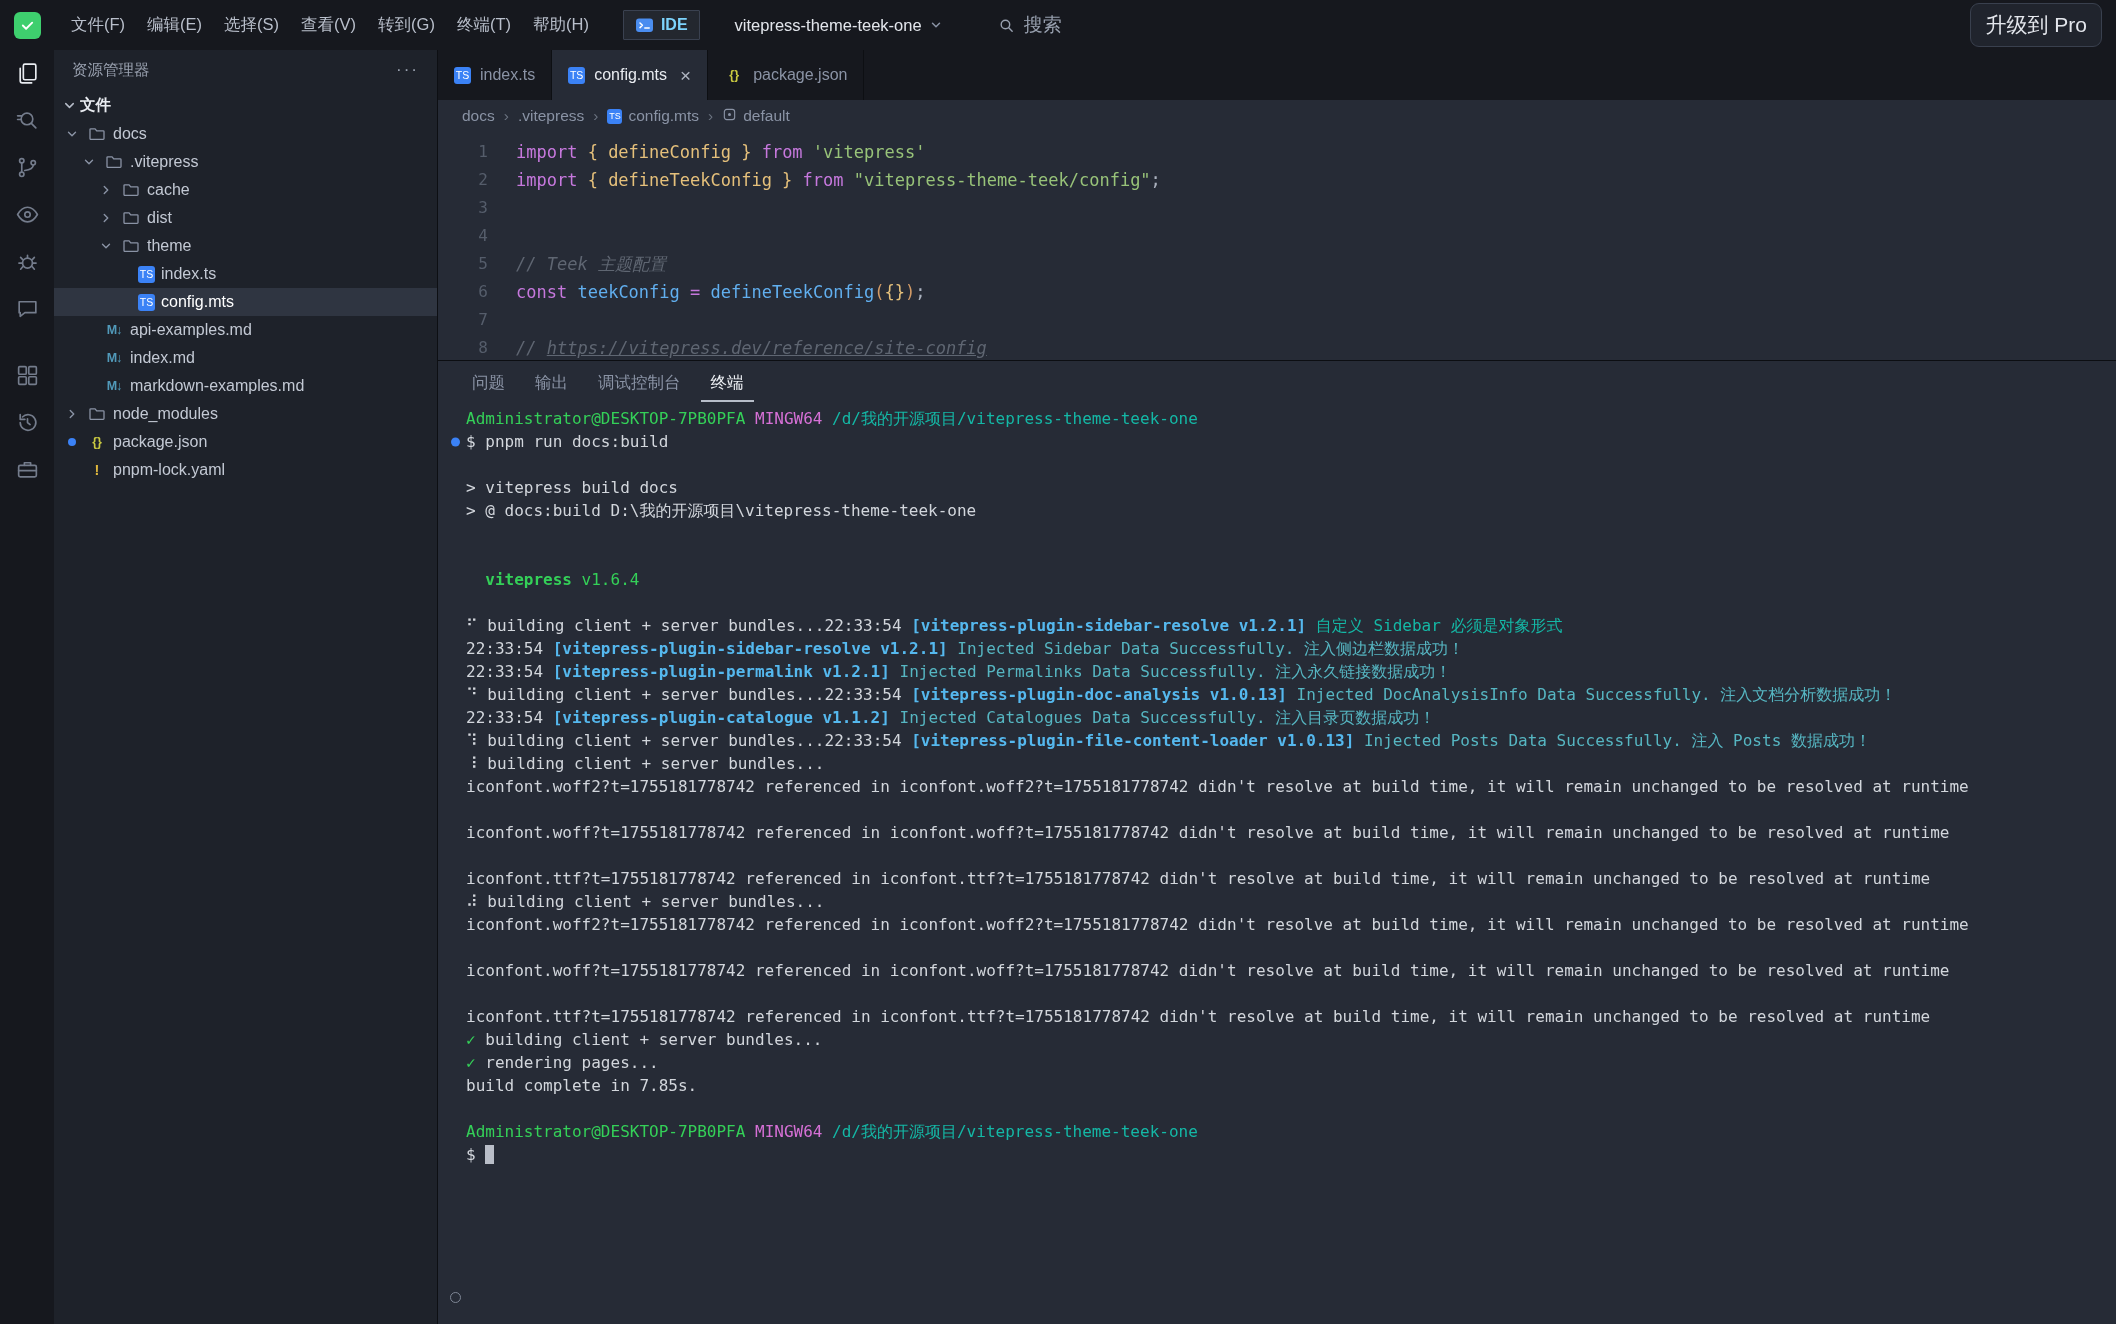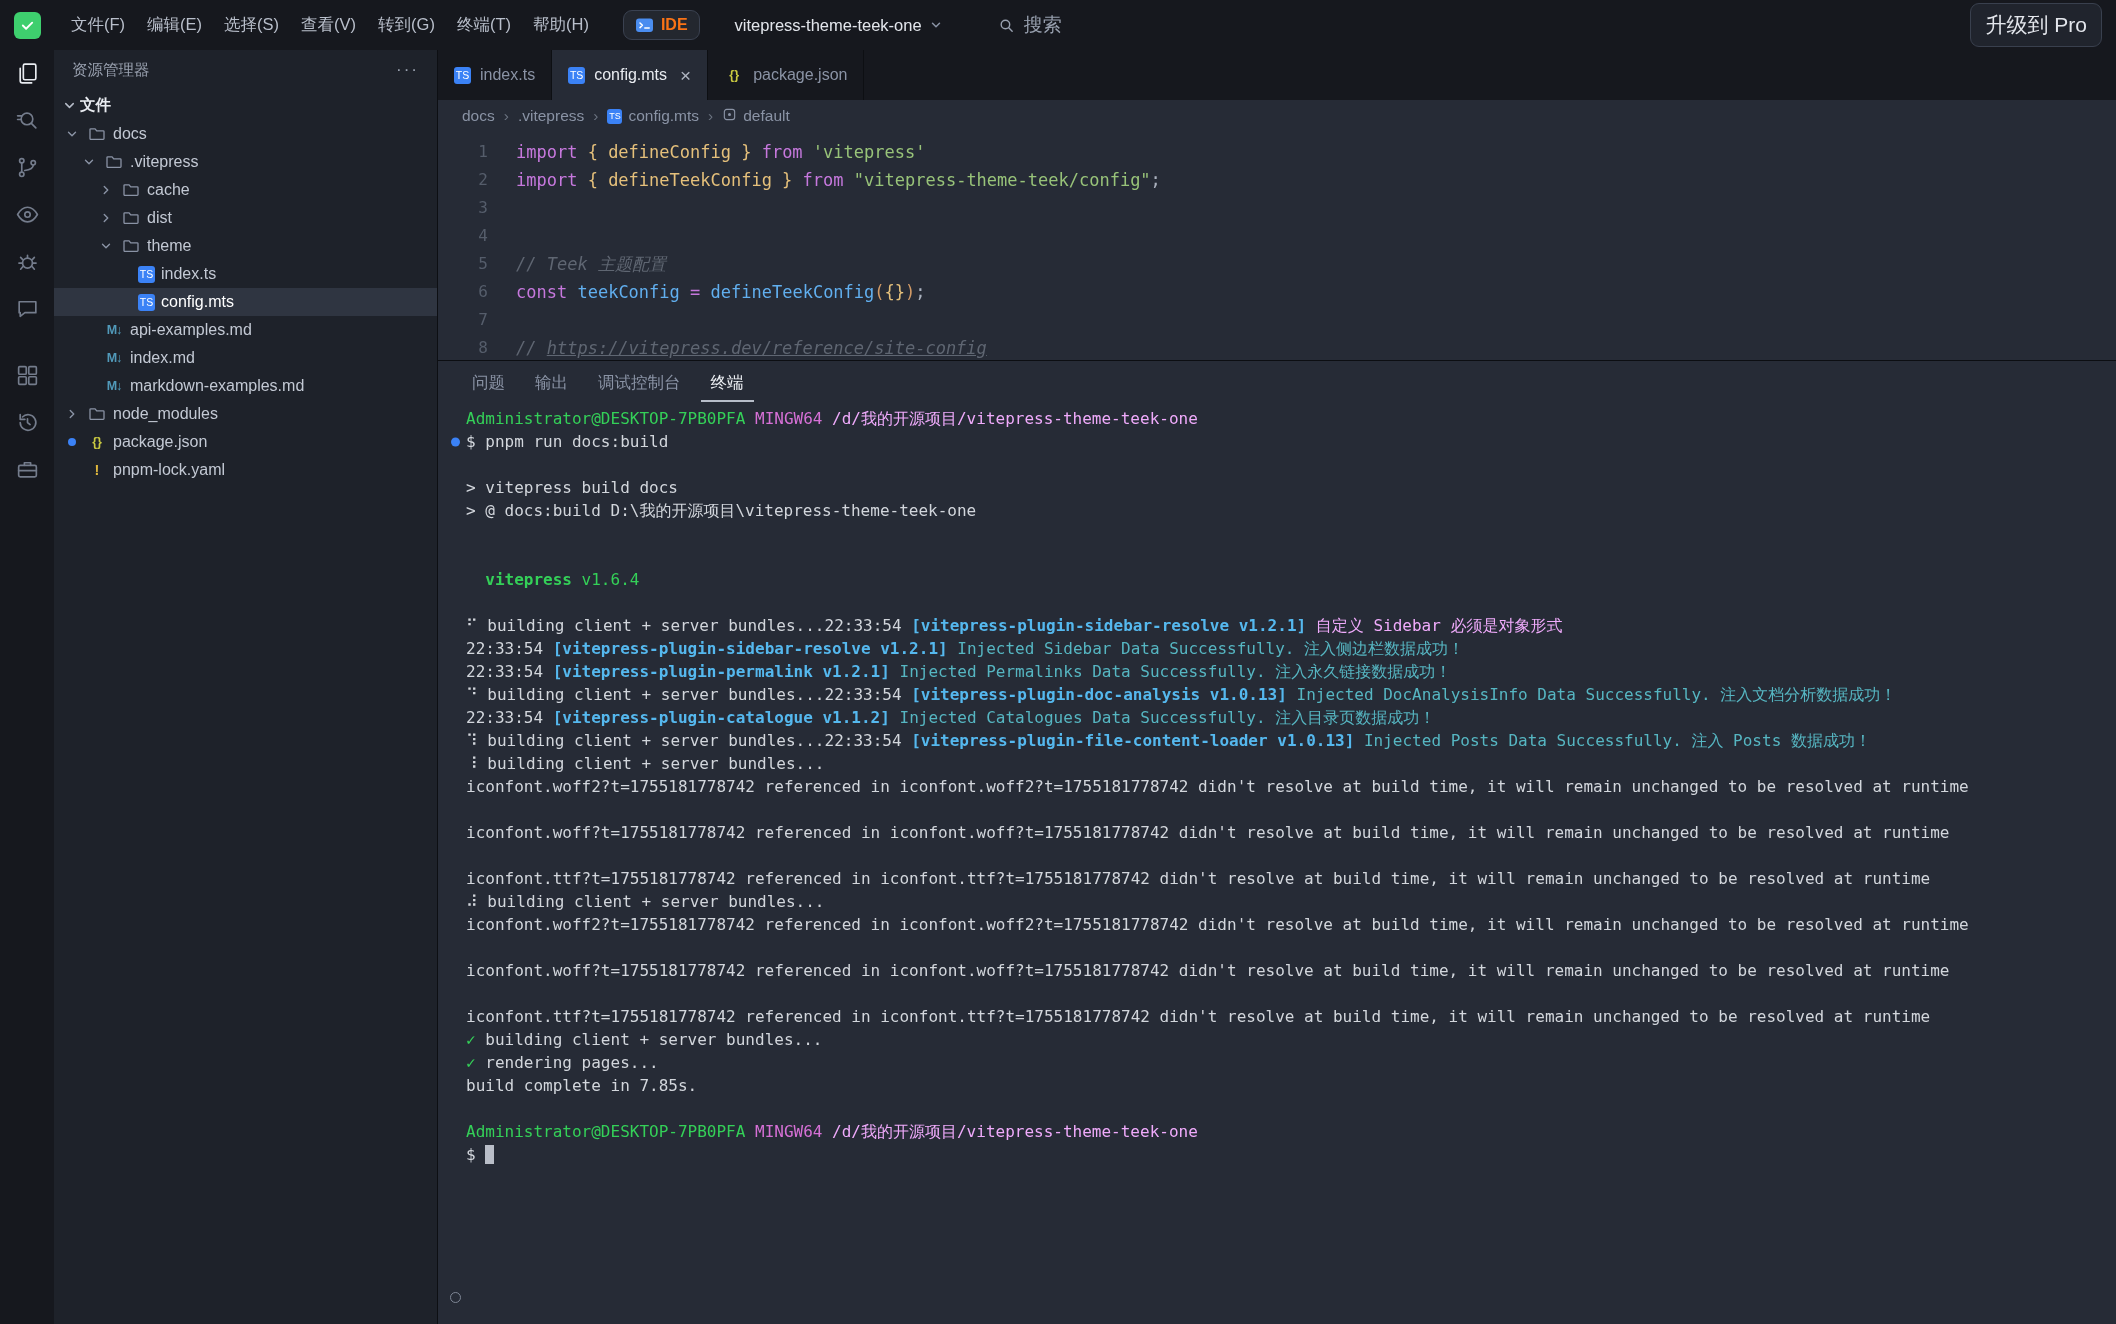--- a/index.html
+++ b/index.html
@@ -5,21 +5,21 @@
   *{margin:0;padding:0;box-sizing:border-box}
   html,body{width:2116px;height:1324px;overflow:hidden}
   body{background:#16181e;font-family:"Liberation Sans",sans-serif;color:#c6ccd6;-webkit-font-smoothing:antialiased}
   .app{width:2116px;height:1324px;display:flex;flex-direction:column}
 
   
   .titlebar{height:50px;flex:none;display:flex;align-items:center;background:#16181e;padding:0 14px;gap:9px}
   .logo{width:27px;height:27px;border-radius:6px;background:#3ecf6e;display:flex;align-items:center;justify-content:center;margin-right:10px;flex:none}
   .menubar{display:flex;align-items:center}
   .menu-item{padding:6px 11px;font-size:16.5px;color:#b9bfcb;border-radius:6px;cursor:default;white-space:nowrap}
-  .ide-badge{display:flex;align-items:center;gap:7px;background:#23272f;border:1px solid #3a4150;border-radius:9px;padding:5px 11px;margin-left:14px;color:#f97316;font-size:16px;font-weight:700}
+  .ide-badge{display:flex;align-items:center;gap:7px;background:#23272f;border:1px solid #3a4150;border-radius:1px;padding:5px 11px;margin-left:14px;color:#7dd3fc;font-size:16px;font-weight:700}
   .workspace{display:flex;align-items:center;gap:7px;margin-left:26px;color:#e3e6ec;font-size:16.5px}
   .workspace svg{color:#8a93a5}
   .tb-search{display:flex;align-items:center;gap:9px;margin-left:46px;color:#98a0af;font-size:19px}
   .upgrade{margin-left:auto;background:#20242d;border:1px solid #39404e;color:#e3e6ec;padding:7px 14px;border-radius:9px;font-size:21px;white-space:nowrap;font-family:"Liberation Sans",sans-serif}
 
   
   .main{flex:1;display:flex;min-height:0}
 
   
   .activitybar{width:54px;flex:none;background:#16181e;display:flex;flex-direction:column;align-items:center;padding-top:6px}
@@ -79,21 +79,21 @@
   .panel-tabs{height:44px;display:flex;align-items:center;gap:10px;padding:0 24px;font-size:16.5px}
   .ptab{padding:8px 10px;color:#8a93a5;cursor:pointer;white-space:nowrap}
   .ptab.active{color:#eef1f5;box-shadow:inset 0 -2px 0 #b7bdc9}
   .terminal{padding-top:2px;font-family:"DejaVu Sans Mono","Liberation Mono",monospace;font-size:16px}
   .tline{position:relative;height:23px;line-height:23px;padding-left:28px;white-space:pre;color:#d2d6dc}
   .deco-dot{position:absolute;left:13px;top:50%;transform:translateY(-50%);width:9px;height:9px;border-radius:50%;background:#3b82f6}
   .t-w{color:#d2d6dc}
   .t-g{color:#34d058}
   .t-gb{color:#34d058;font-weight:700}
   .t-m{color:#d670d6}
-  .t-y{color:#f0abfc}
+  .t-y{color:#14b8a6}
   .t-c{color:#56b6c2}
   .t-cb{color:#55b8ee;font-weight:700}
   .cursor{display:inline-block;width:9px;height:19px;background:#b9bec8;vertical-align:-4px}
   .scroll-deco{position:absolute;left:12px;top:931px;width:11px;height:11px;border:1.5px solid #7e8695;border-radius:50%}
 </style>
 </head>
 <body>
 
 <div class="app">
 

